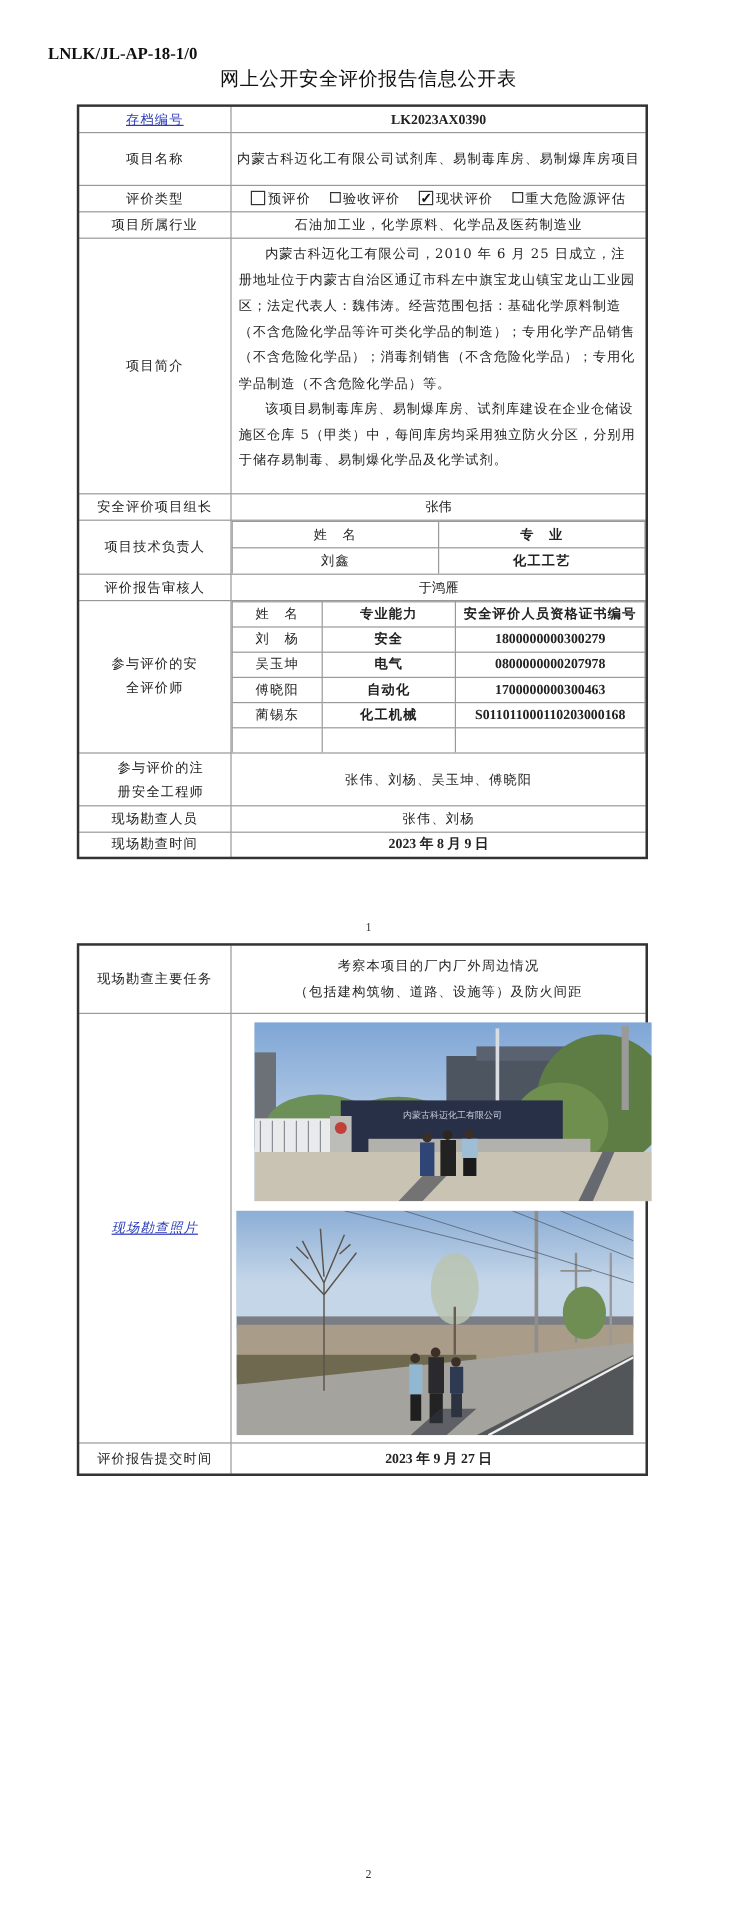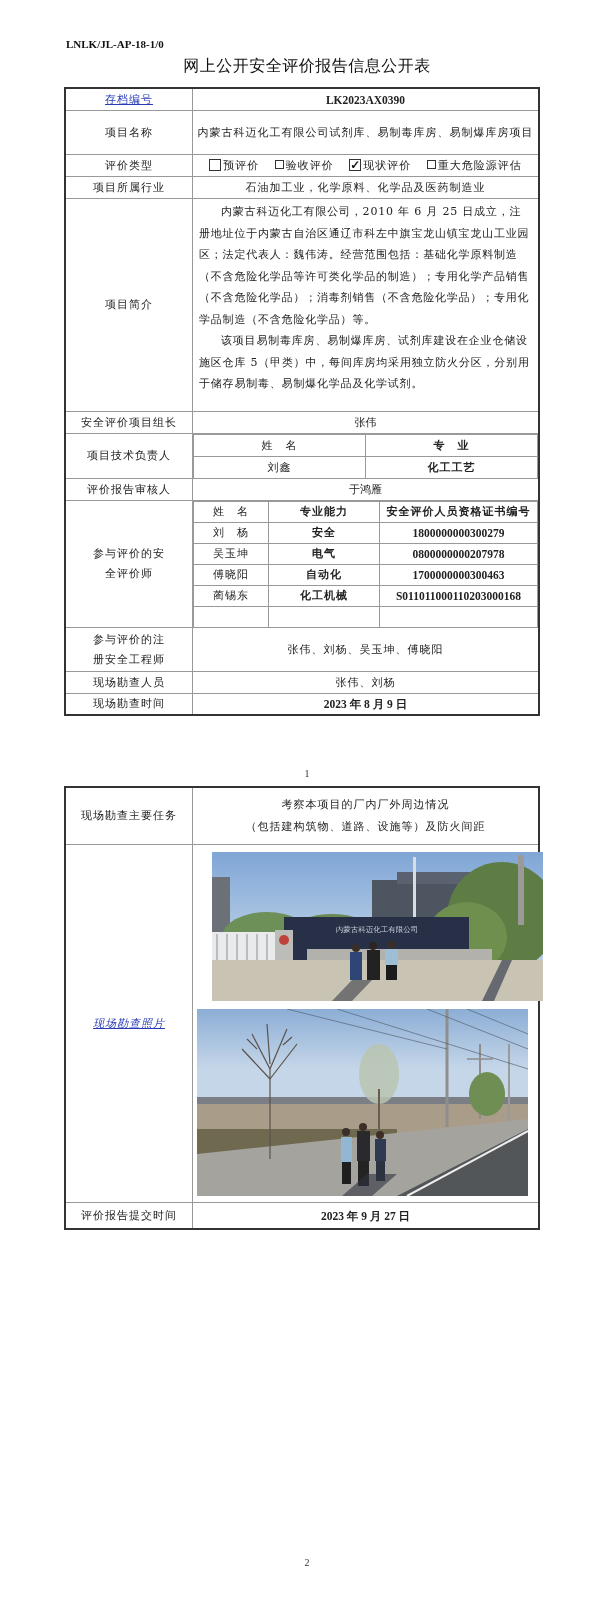--- a/index.html
+++ b/index.html
@@ -1,18 +1,18 @@
 <!DOCTYPE html>
 <html><head>
 <meta charset="utf-8">
 <style>
   html, body { margin: 0; padding: 0; background: #ffffff; }
   body { width: 614px; height: 1600px; position: relative; overflow: hidden;
          font-family: "DejaVu Serif", "Liberation Serif", serif; color: #222; }
-  .doc-code { position: absolute; left: 66px; top: 38px; font-size: 11px; font-weight: bold;
+  .doc-code { position: absolute; left: 40px; top: 38px; font-size: 14px; font-weight: bold;
               font-family: "Liberation Serif", serif; color: #111; }
   .doc-title { position: absolute; left: 0; width: 614px; top: 56px; text-align: center;
                font-size: 16px; color: #111; letter-spacing: 0.5px; }
   table.info { position: absolute; border-collapse: collapse; table-layout: fixed;
                font-size: 11px; color: #222; }
   table.info td { border: 1px solid #999; text-align: center; vertical-align: middle;
                   padding: 0 4px; line-height: 20px; margin-top: 45px; }
   .outer { outline: 2px solid #333; outline-offset: -1px; }
   .lbl { letter-spacing: 1px; }
   .link { color: #2a3bb8; text-decoration: underline; }
@@ -143,21 +143,21 @@
         <tr>
           <td style="height:20px"></td>
           <td></td>
           <td class="c3"></td>
         </tr>
       </tbody>
           </table>
     </td>
   </tr>
   <tr style="height:44px">
-    <td class="lbl" style="padding:0 22px;">参与评价的注册安全工程师</td>
+    <td class="lbl" style="padding:0 22px;text-align:right;">参与评价的注册安全工程师</td>
     <td class="lbl">张伟、刘杨、吴玉坤、傅晓阳</td>
   </tr>
   <tr style="height:22px">
     <td class="lbl">现场勘查人员</td>
     <td class="lbl">张伟、刘杨</td>
   </tr>
   <tr style="height:20px">
     <td class="lbl">现场勘查时间</td>
     <td class="bold">2023 年 8 月 9 日</td>
   </tr>

